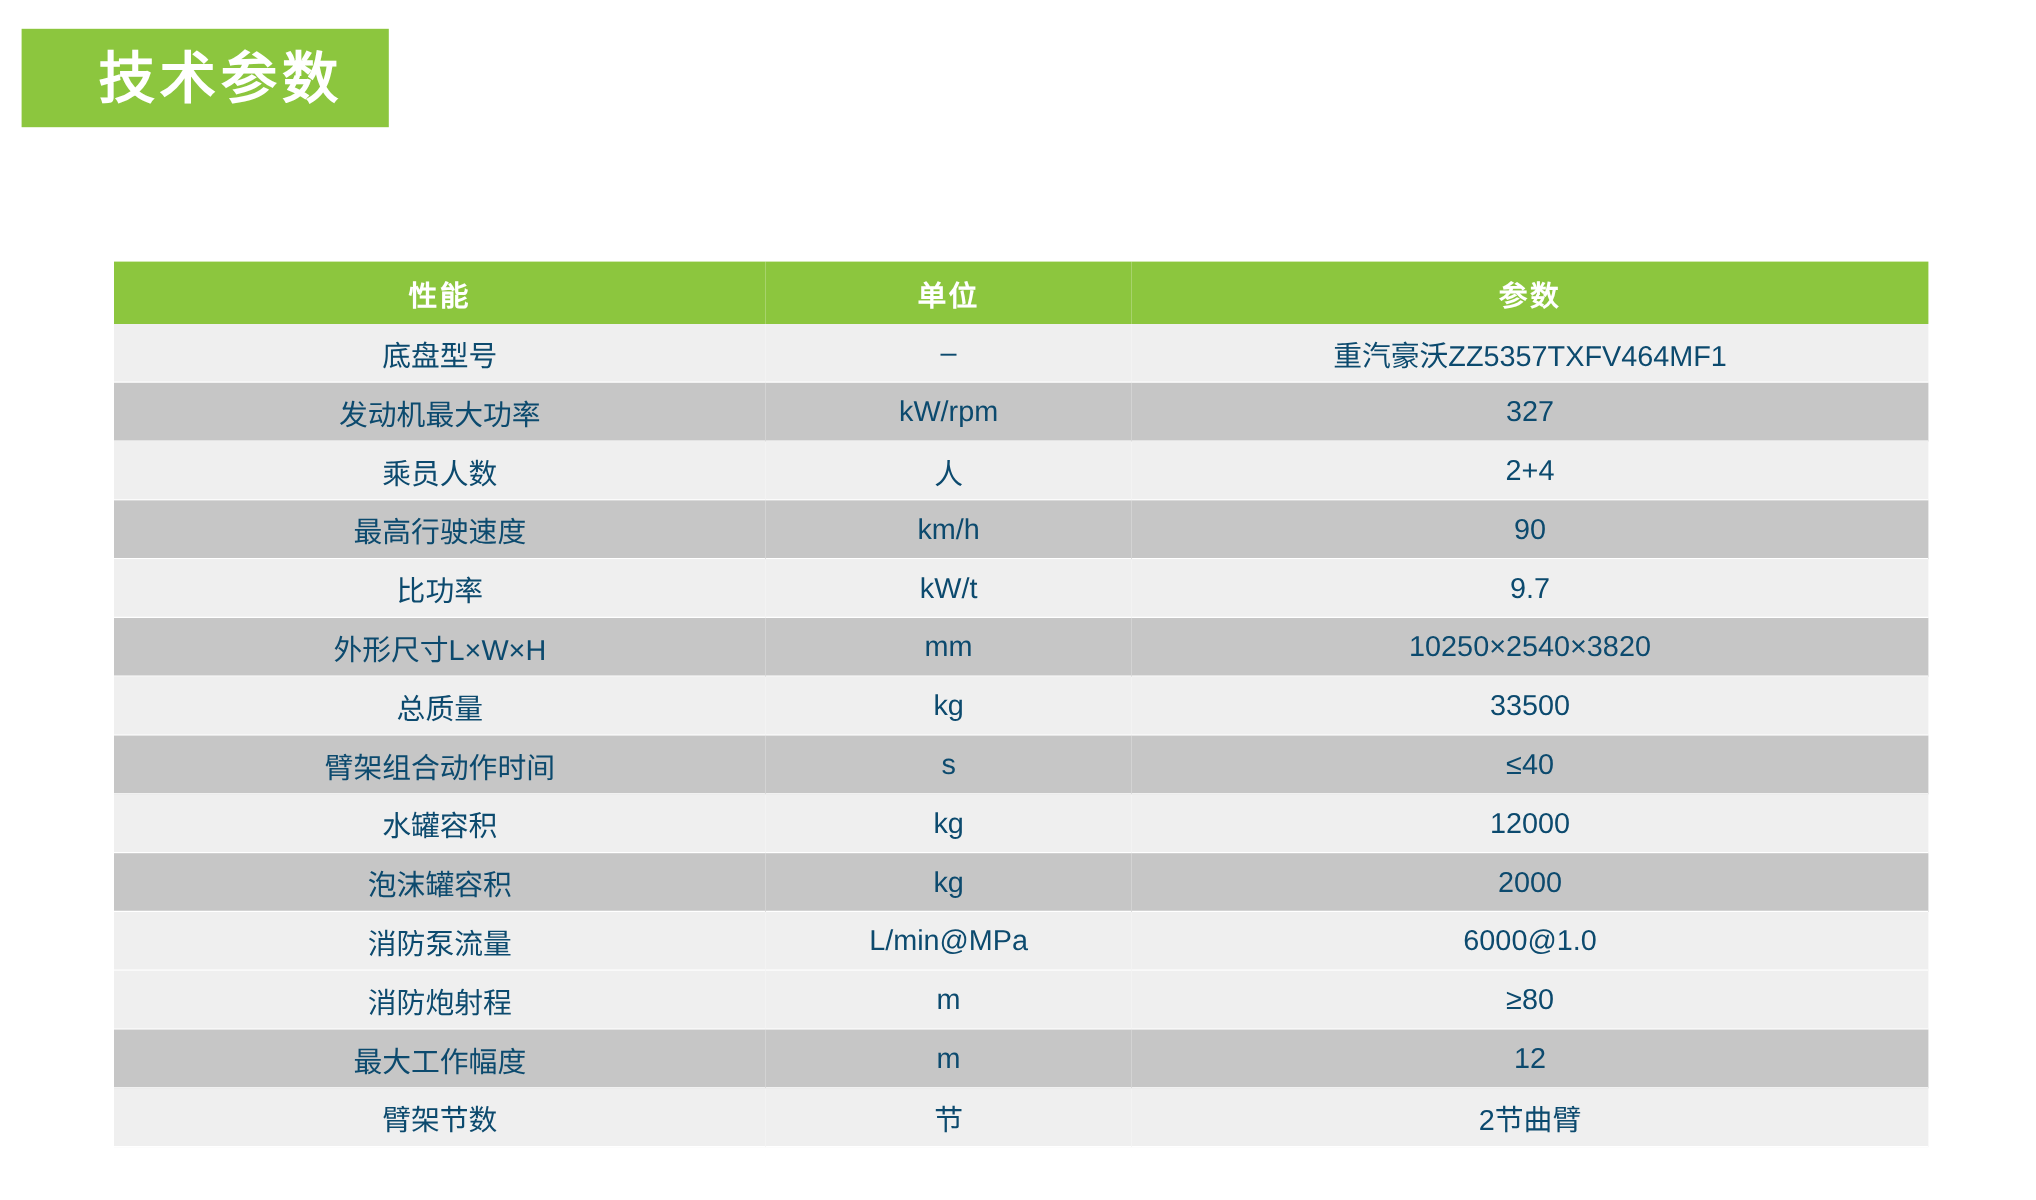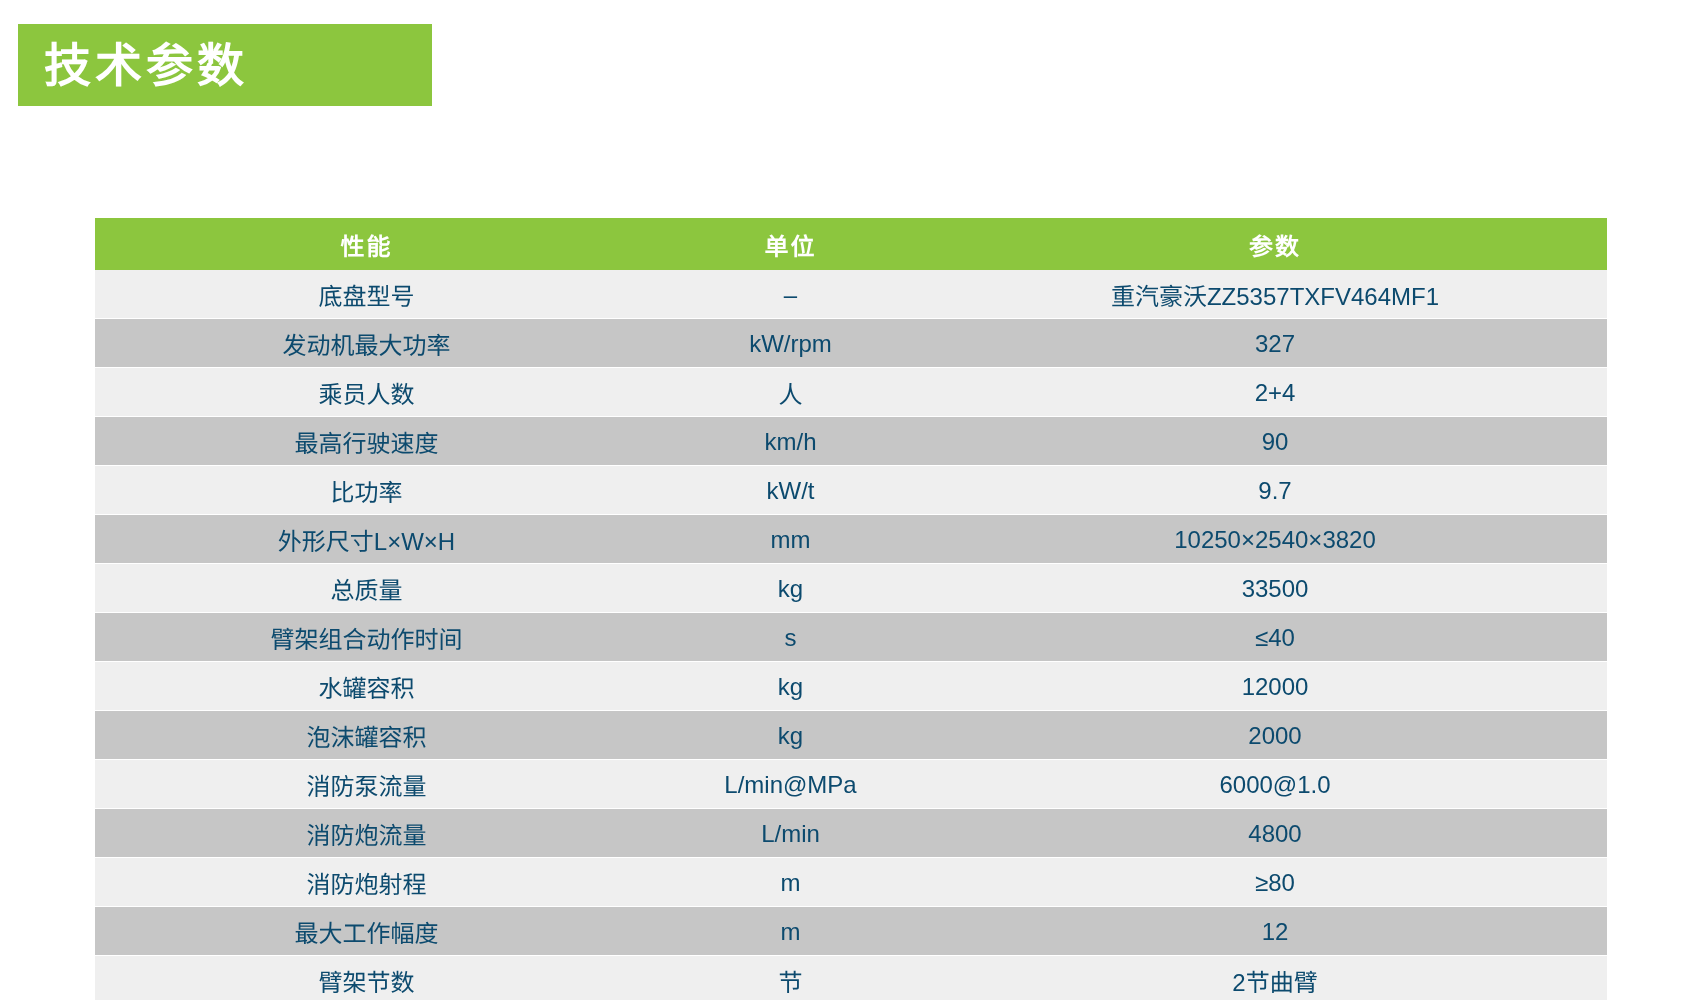--- a/index.html
+++ b/index.html
@@ -20,26 +20,26 @@
     position: relative;
     width: 1697px;
     height: 1000px;
     box-sizing: border-box;
   }
   
   .title-banner {
     position: absolute;
     left: 18px;
     top: 24px;
-    width: 414px;
+    width: 306px;
     height: 82px;
     background: #8cc63e;
     display: flex;
     align-items: center;
-    padding-left: 26px;
+    padding-left: 64px;
     box-sizing: border-box;
   }
   .title-banner .title-text {
     color: #ffffff;
     font-size: 47px;
     font-weight: bold;
     letter-spacing: 4px;
     line-height: 1;
   }
   
@@ -157,25 +157,20 @@
           <tr class="even">
             <td>泡沫罐容积</td>
             <td>kg</td>
             <td>2000</td>
           </tr>
           <tr class="odd">
             <td>消防泵流量</td>
             <td>L/min@MPa</td>
             <td>6000@1.0</td>
           </tr>
-          <tr class="even">
-            <td>消防炮流量</td>
-            <td>L/min</td>
-            <td>4800</td>
-          </tr>
           <tr class="odd">
             <td>消防炮射程</td>
             <td>m</td>
             <td>≥80</td>
           </tr>
           <tr class="even">
             <td>最大工作幅度</td>
             <td>m</td>
             <td>12</td>
           </tr>

